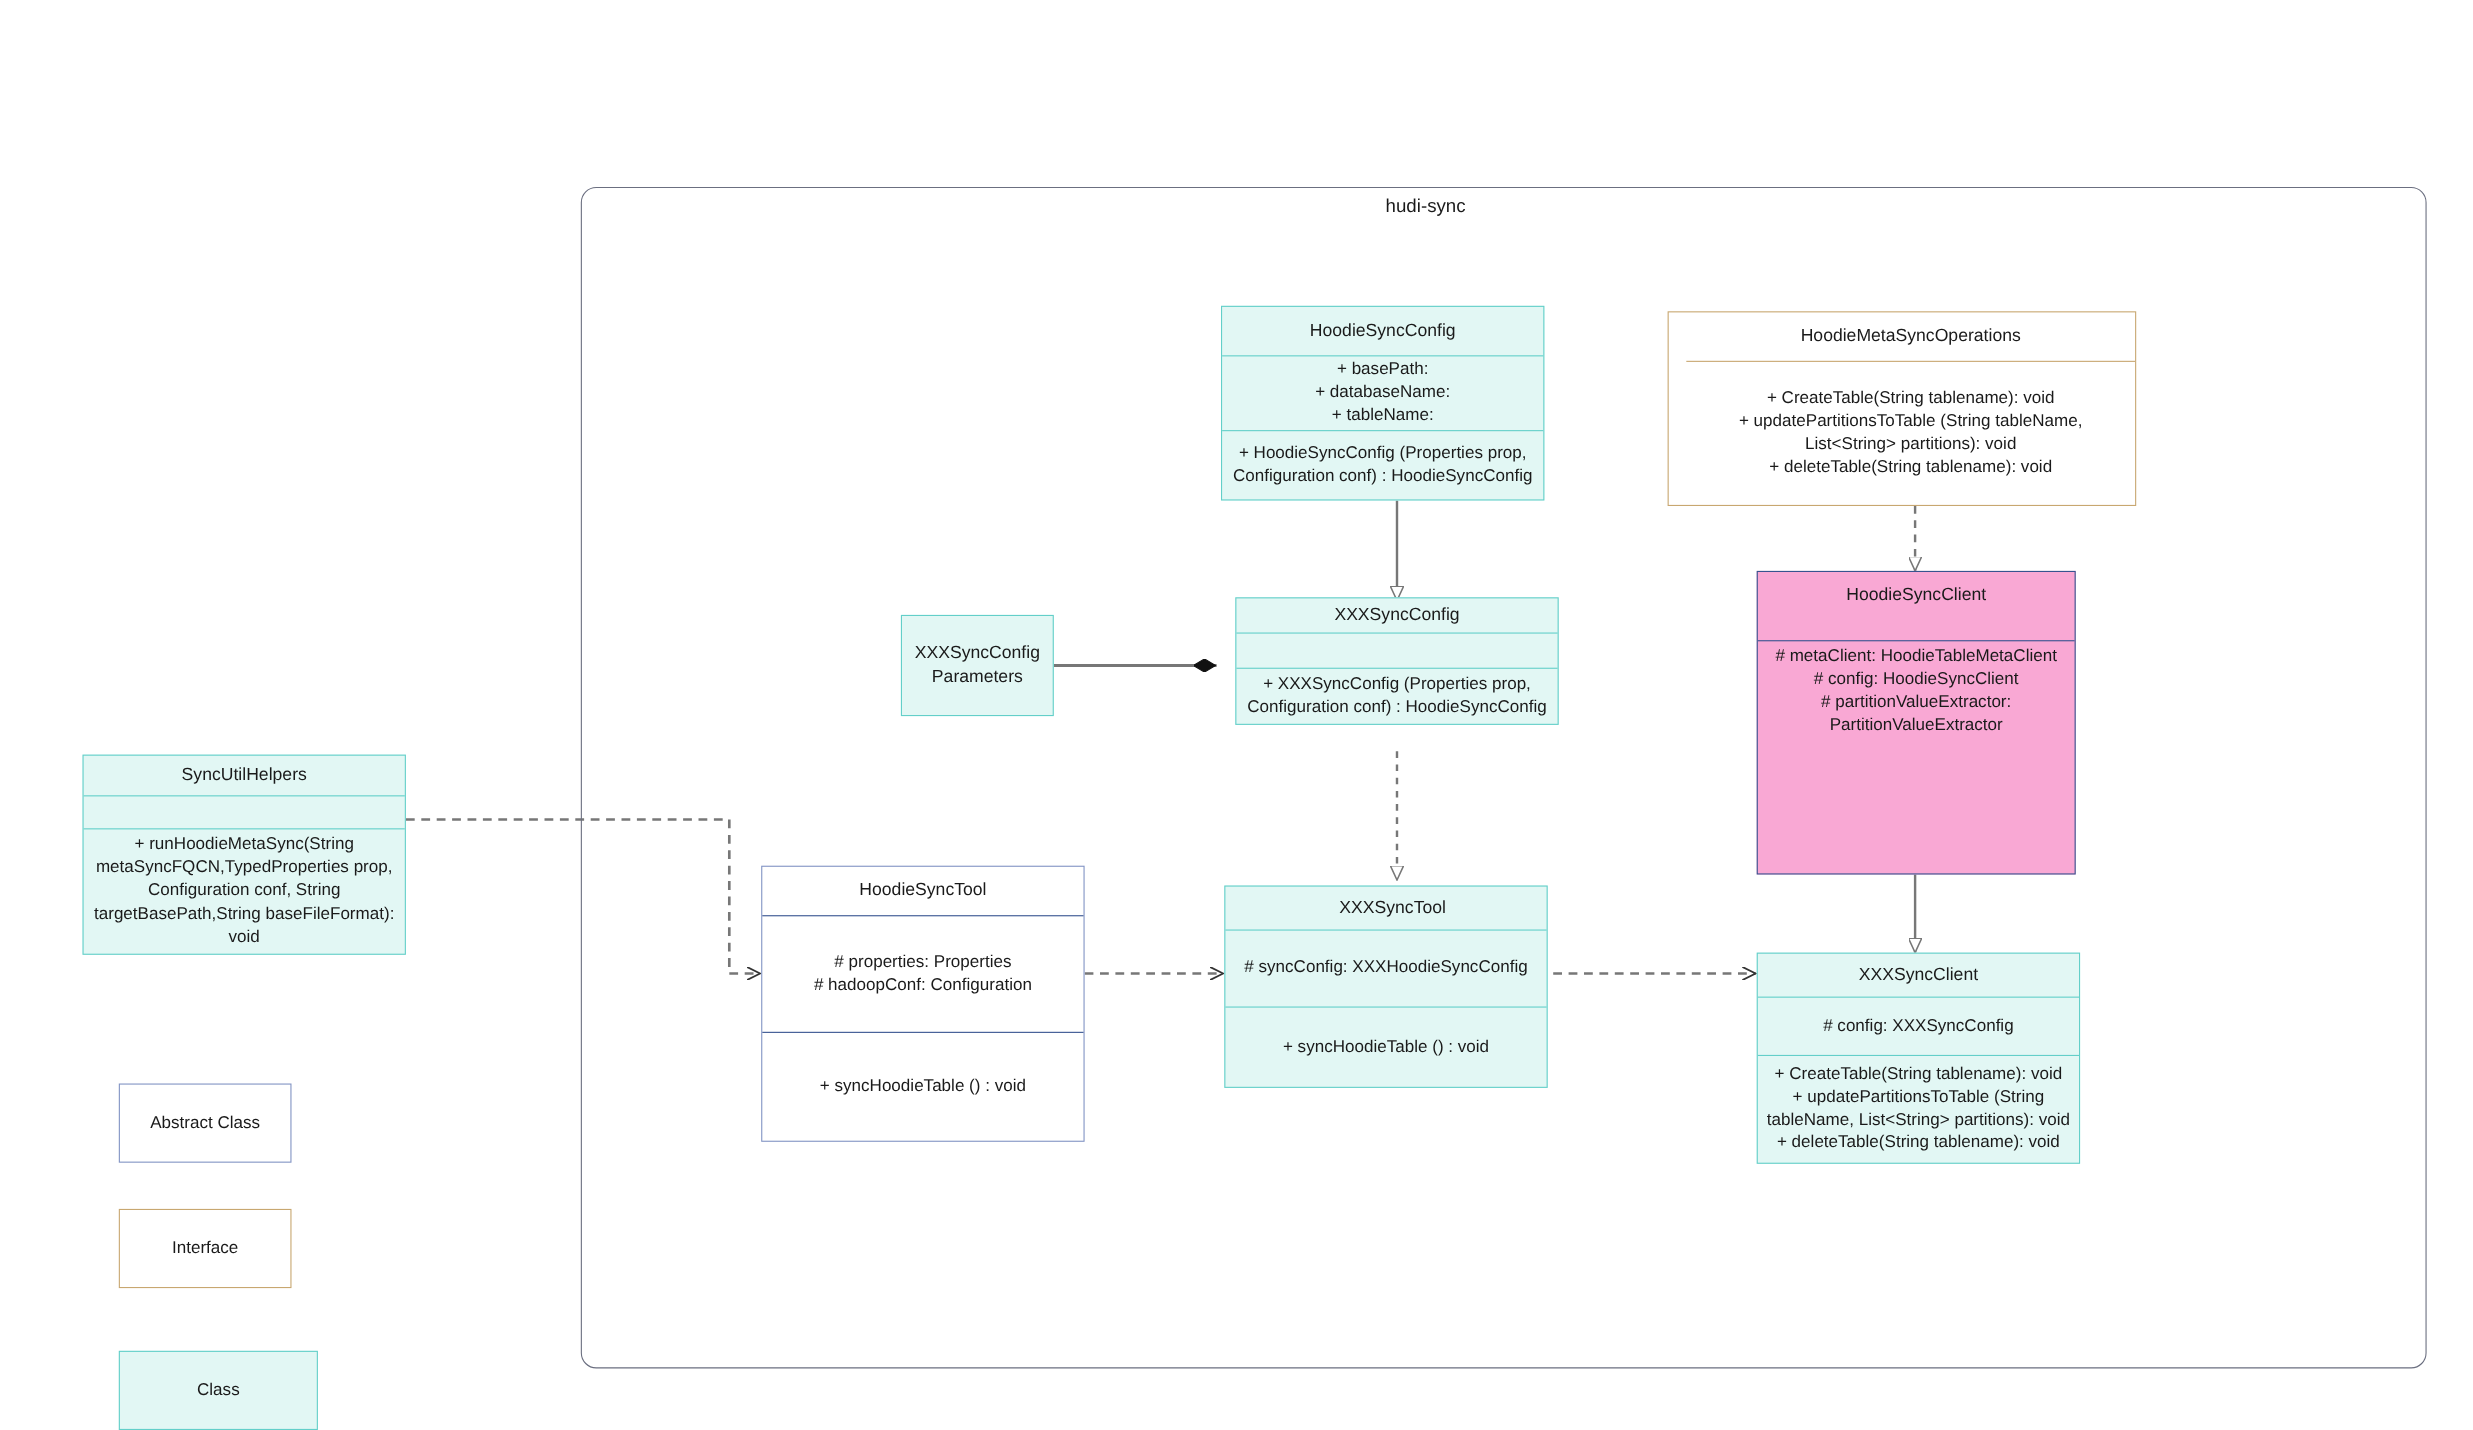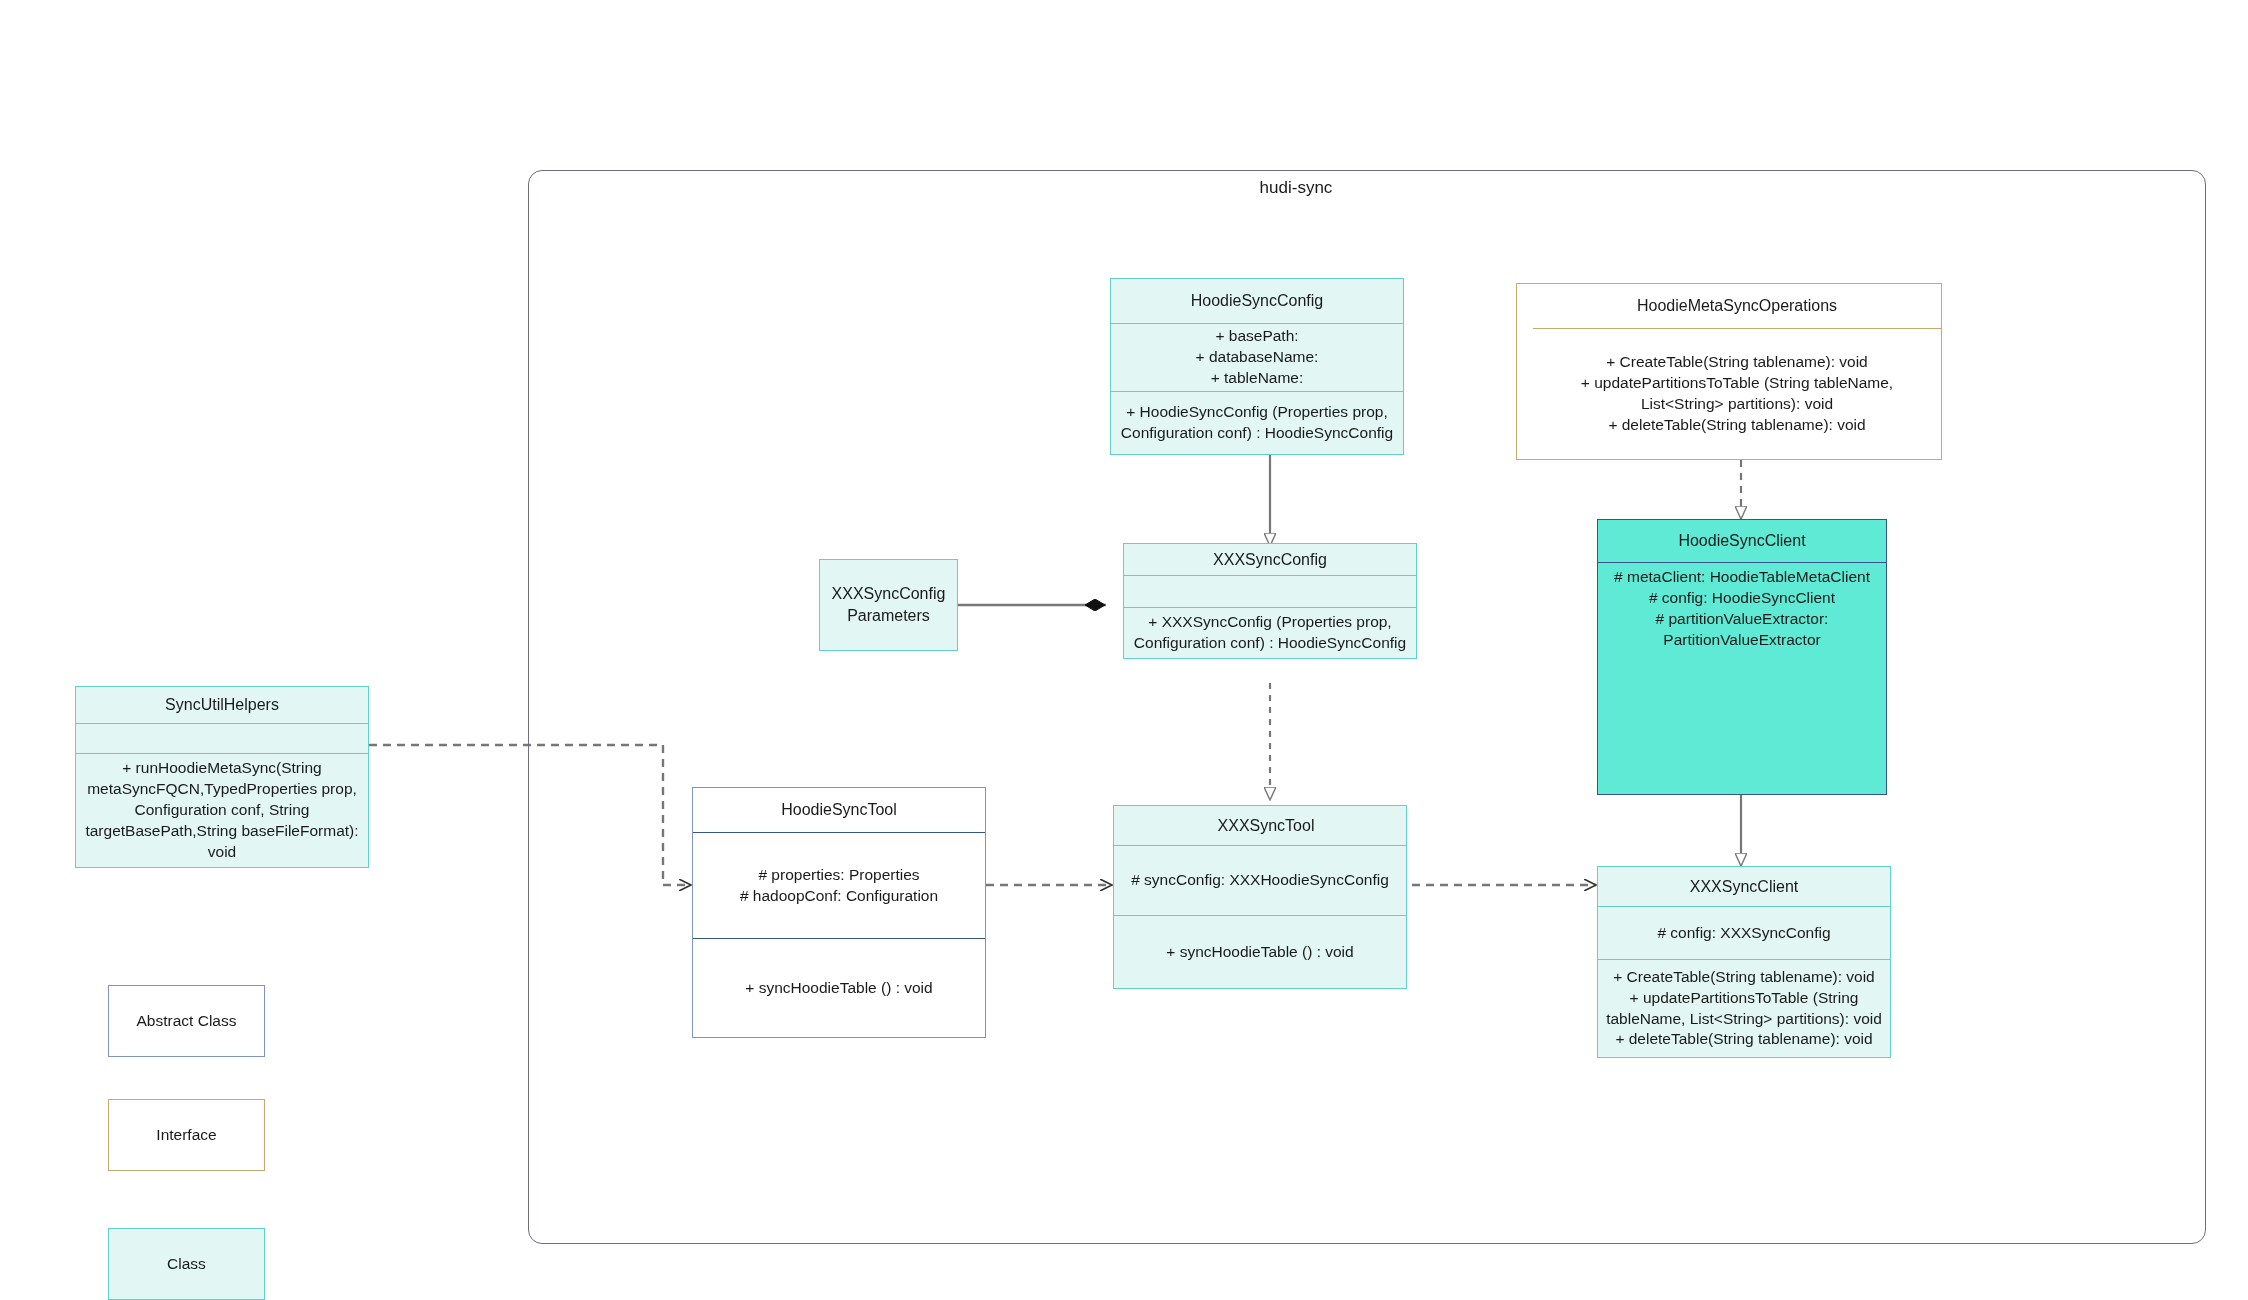--- a/index.html
+++ b/index.html
@@ -70,21 +70,22 @@
   }
 
   
   .umlbox.abstract {
     border-color: #8193c4;
     background: #ffffff;
   }
   .umlbox.abstract .sec.divider { border-top-color: #36538f; }
   .umlbox.navy {
     border-color: #36538f;
-    background: #5eead4;
+    background: #f9a8d4;
+    gap: 20px;
   }
   .umlbox.navy .sec.divider { border-top-color: #36538f; }
   .umlbox.iface {
     border-color: #c8a770;
     background: #ffffff;
   }
   .umlbox.iface .sec.divider { border-top-color: #c8a770; }
 
   
   .legend-box {
@@ -211,17 +212,17 @@
 +    updatePartitionsToTable (String tableName, List&lt;String&gt; partitions): void
 +    deleteTable(String tablename): void</div>
   </div>
 
   <div class="legend-box abstract" style="left:108px; top:985px; width:157px; height:72px;">
     <span>Abstract Class</span>
   </div>
   <div class="legend-box iface" style="left:108px; top:1099px; width:157px; height:72px;">
     <span>Interface</span>
   </div>
-  <div class="legend-box clazz" style="left:108px; top:1228px; width:157px; height:72px;">
+  <div class="legend-box clazz" style="left:108px; top:1228px; width:181px; height:72px;">
     <span>Class</span>
   </div>
 
 </div>
 
 </body></html>

